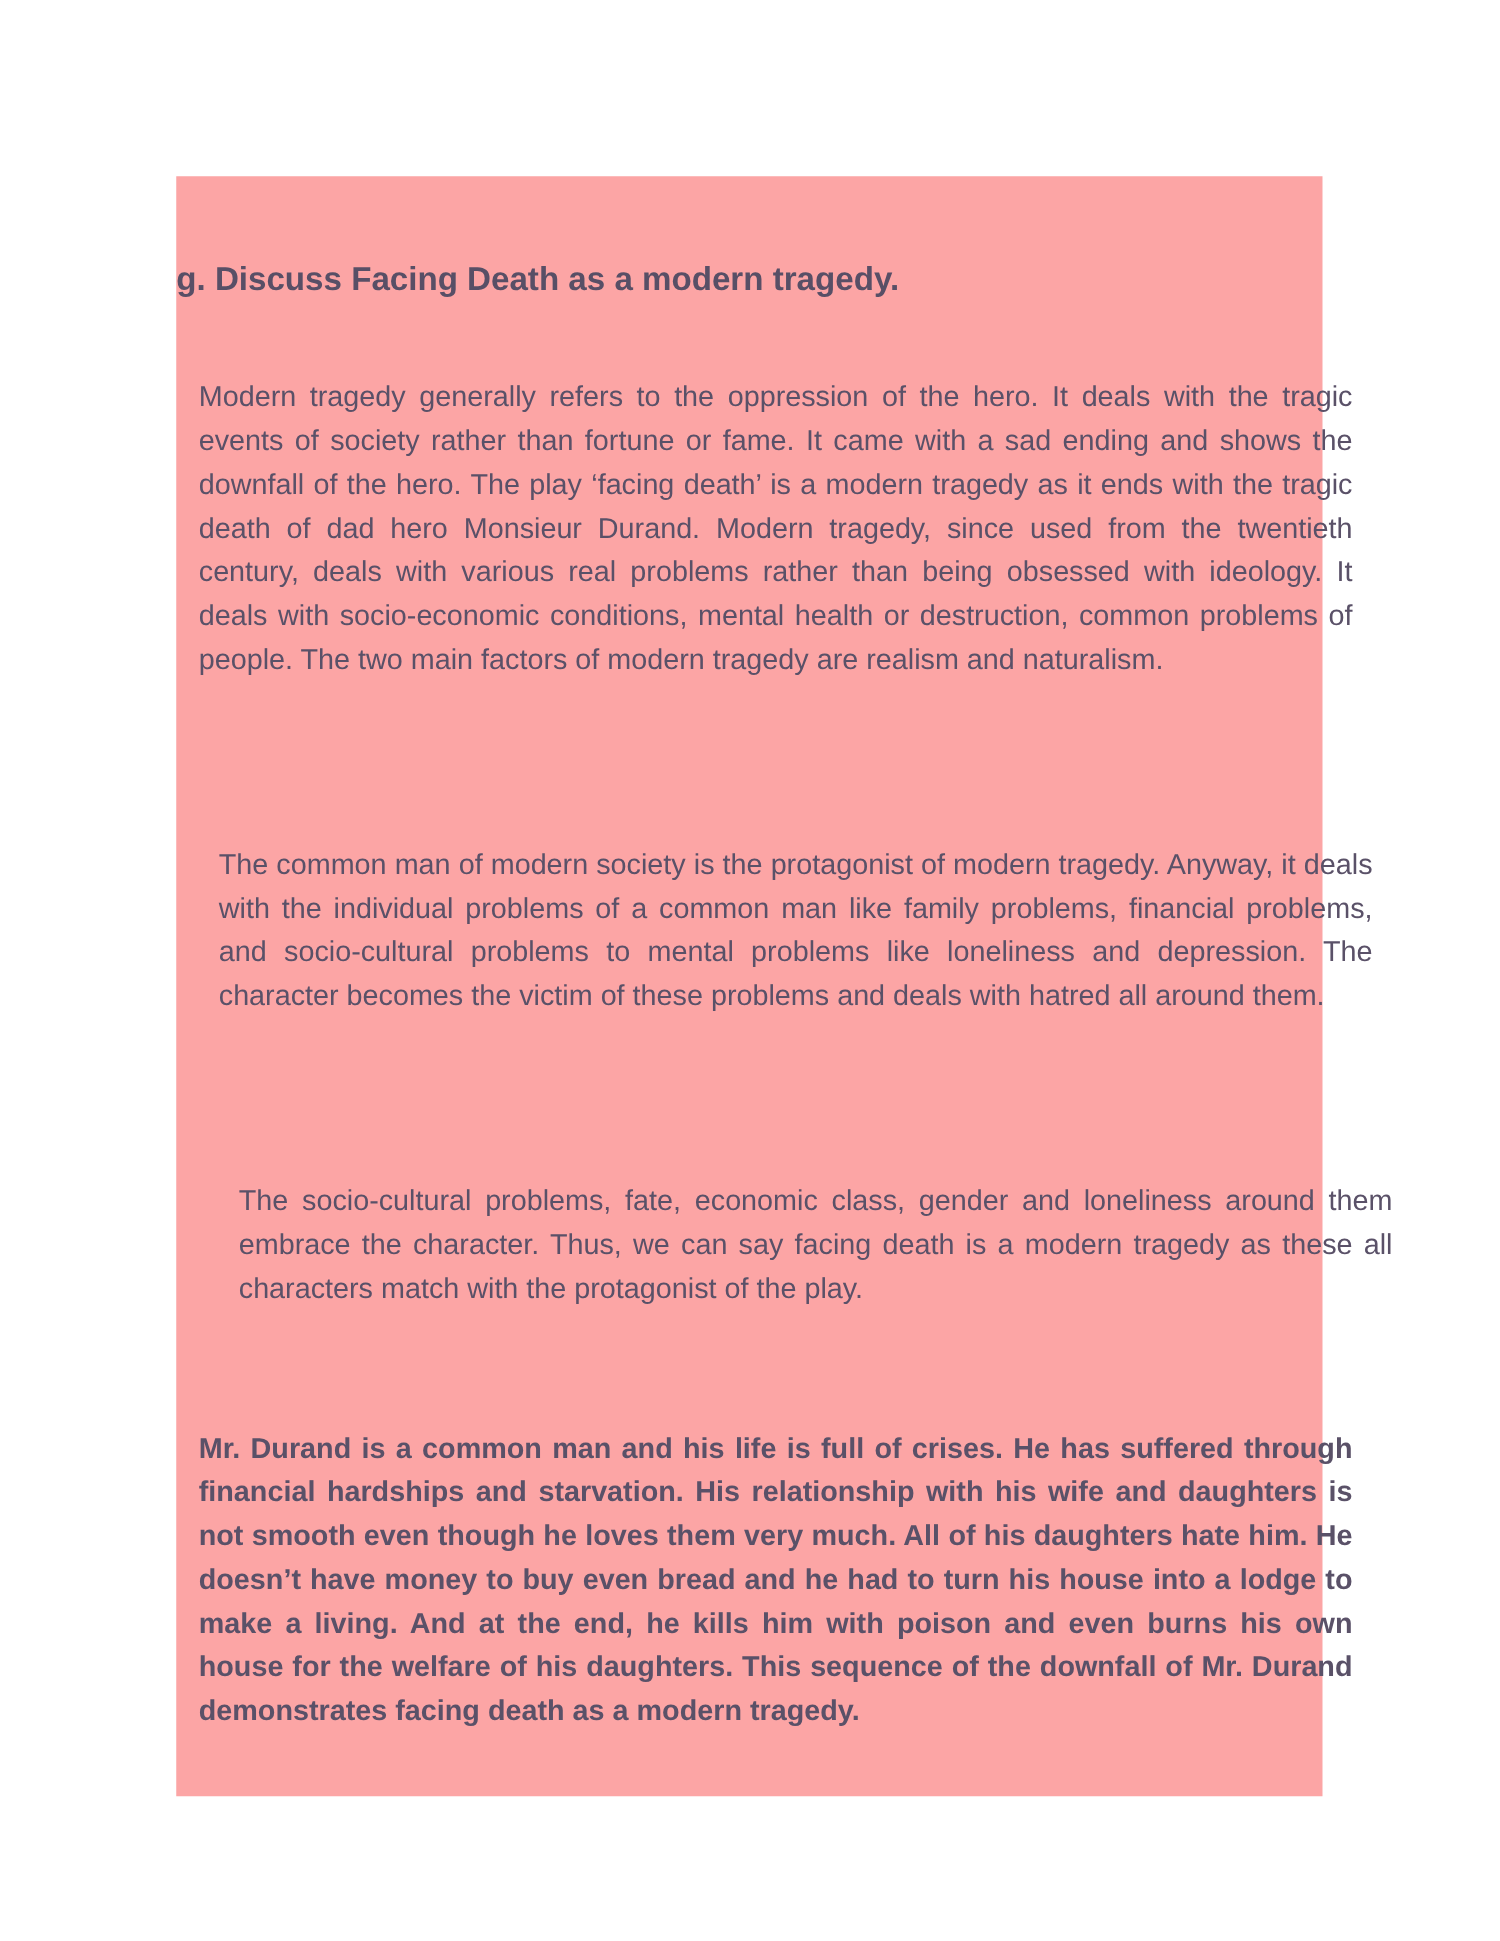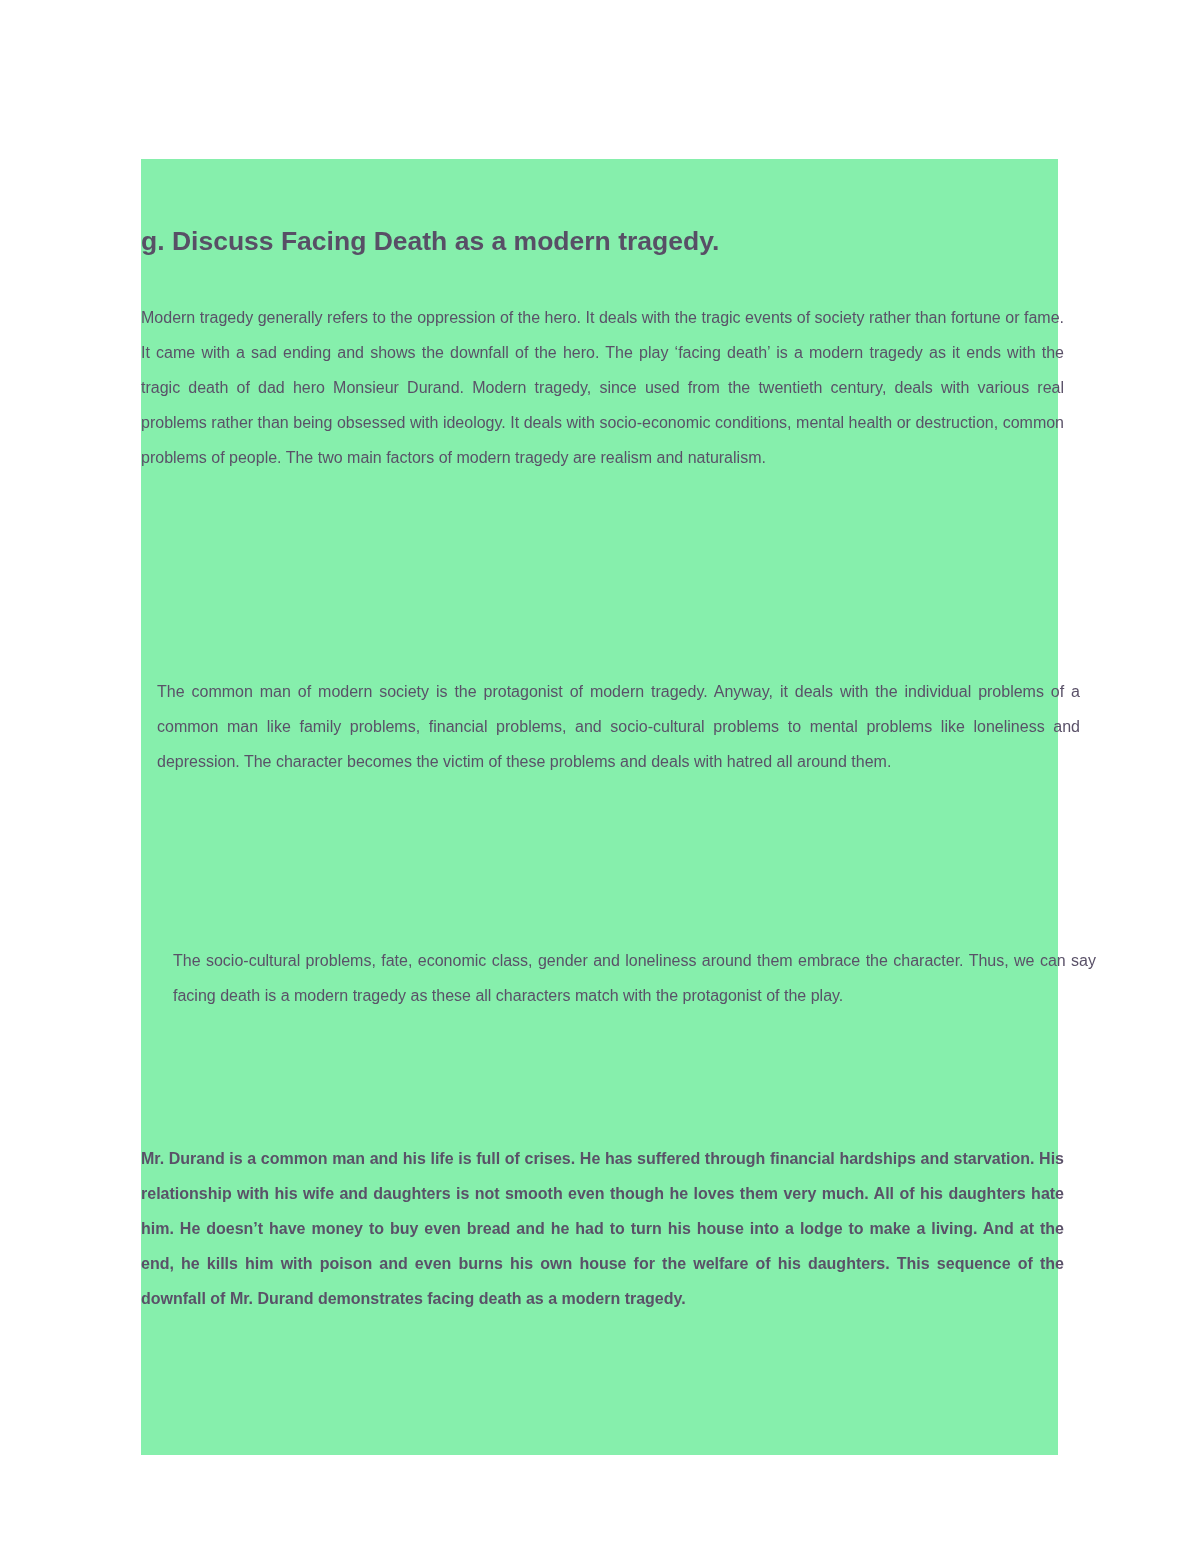--- a/index.html
+++ b/index.html
@@ -9,44 +9,44 @@
     }
     body {
       width: 1200px;
       height: 1553px;
       position: relative;
       overflow: hidden;
     }
     .panel {
       position: absolute;
       left: 141px;
-      top: 159px;
+      top: 141px;
       width: 917px;
       height: 1296px;
-      background: #86efac;
+      background: #fca5a5;
     }
     .heading {
       position: absolute;
       left: 0;
       top: 64px;
       margin: 0;
       font-family: "Liberation Sans", sans-serif;
       font-weight: bold;
       font-size: 26.5px;
       line-height: 36px;
       color: #584f66;
       white-space: nowrap;
     }
     .para {
       position: absolute;
       left: 0;
       width: 923px;
-      margin: 0;
+      margin: 18px;
       font-family: "Liberation Sans", sans-serif;
-      font-size: 16px;
+      font-size: 23px;
       line-height: 35px;
       color: #5a5168;
       text-align: justify;
     }
     .p1 { top: 141px; }
     .p2 { top: 515px; padding-left: 16px; }
     .p3 { top: 784px; padding-left: 32px; }
     .p4 { top: 982px; font-weight: bold; }
   </style>
 </head>

